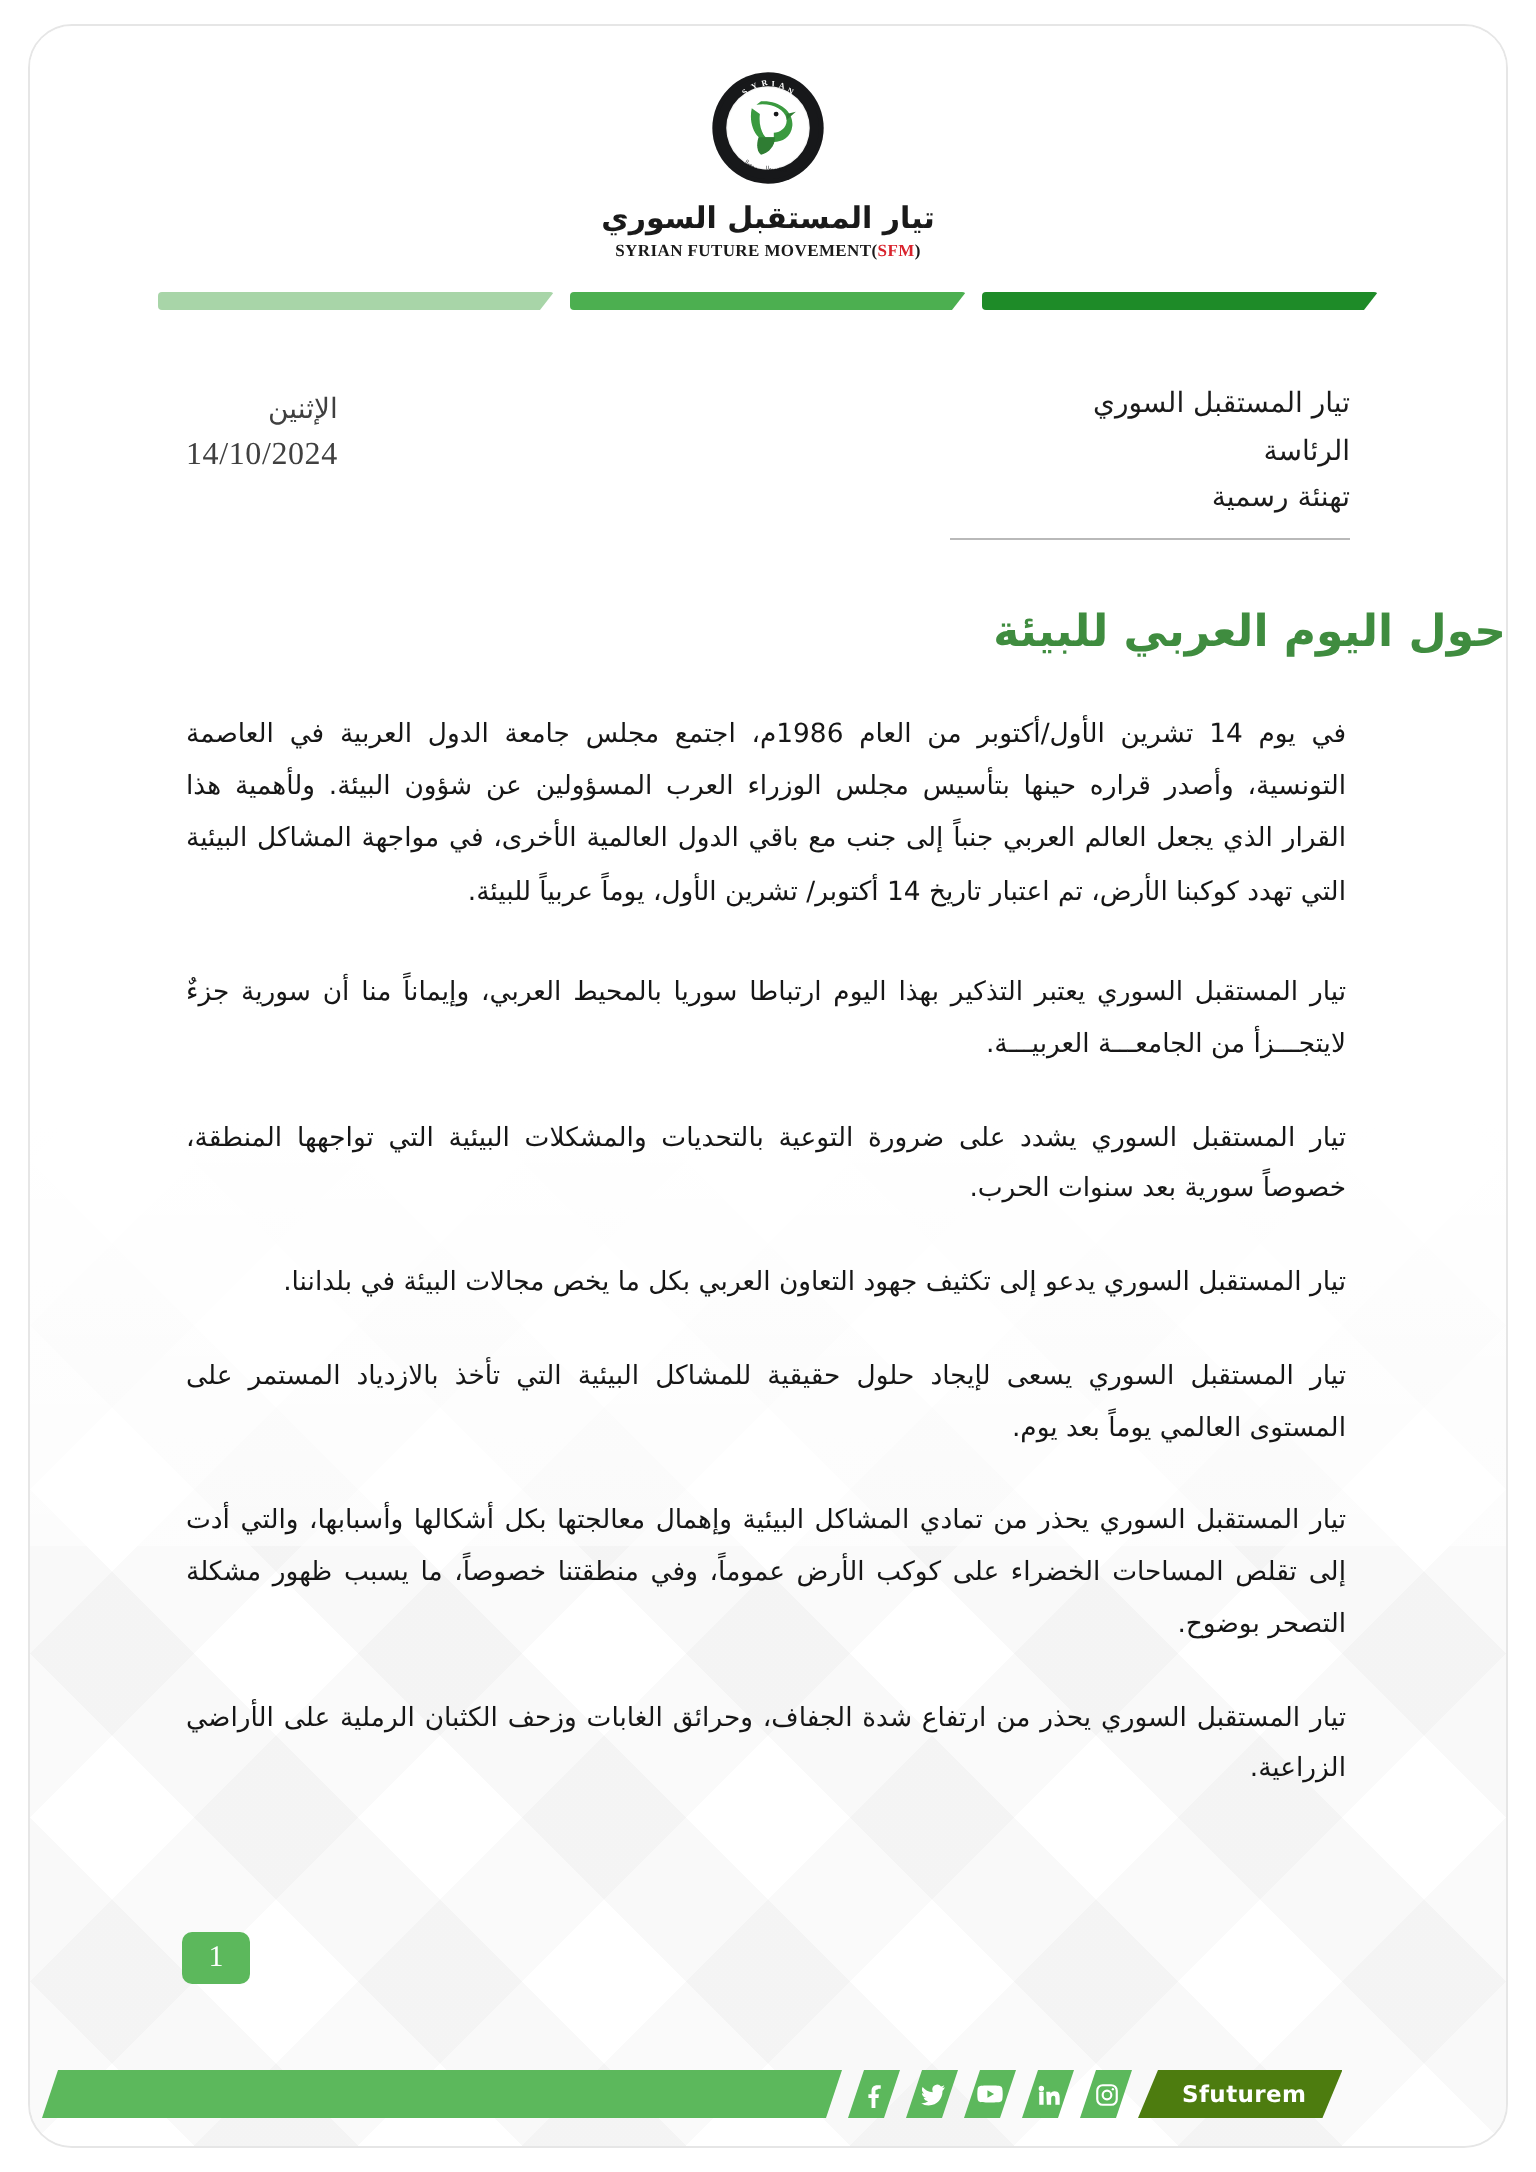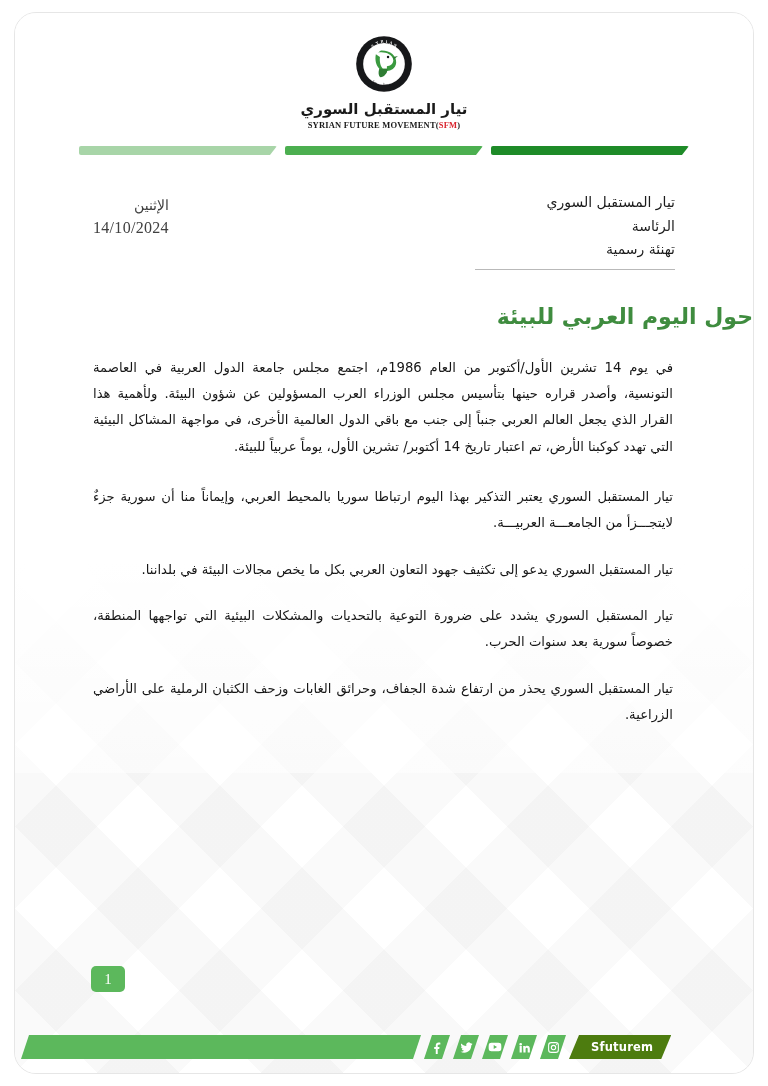--- a/index.html
+++ b/index.html
@@ -304,22 +304,24 @@
         <div class="line">تهنئة رسمية</div>
         <div class="meta-rule"></div>
       </div>
     </div>
 
     <div class="doc-title">حول اليوم العربي للبيئة</div>
 
     <div class="body-wrap">
       <p class="para first">في يوم 14 تشرين الأول/أكتوبر من العام 1986م، اجتمع مجلس جامعة الدول العربية في العاصمة التونسية، وأصدر قراره حينها بتأسيس مجلس الوزراء العرب المسؤولين عن شؤون البيئة. ولأهمية هذا القرار الذي يجعل العالم العربي جنباً إلى جنب مع باقي الدول العالمية الأخرى، في مواجهة المشاكل البيئية التي تهدد كوكبنا الأرض، تم اعتبار تاريخ 14 أكتوبر/ تشرين الأول، يوماً عربياً للبيئة.</p>
       <p class="para">تيار المستقبل السوري يعتبر التذكير بهذا اليوم ارتباطا سوريا بالمحيط العربي، وإيماناً منا أن سورية جزءٌ لايتجـــزأ من الجامعـــة العربيـــة.</p>
+      <p class="para">تيار المستقبل السوري يشدد على ضرورة التوعية بالتحديات والمشكلات البيئية التي تواجهها المنطقة، خصوصاً سورية بعد سنوات الحرب.</p>
       <p class="para">تيار المستقبل السوري يدعو إلى تكثيف جهود التعاون العربي بكل ما يخص مجالات البيئة في بلداننا.</p>
-      <p class="para">تيار المستقبل السوري يشدد على ضرورة التوعية بالتحديات والمشكلات البيئية التي تواجهها المنطقة، خصوصاً سورية بعد سنوات الحرب.</p>
+      <p class="para">تيار المستقبل السوري يسعى لإيجاد حلول حقيقية للمشاكل البيئية التي تأخذ بالازدياد المستمر على المستوى العالمي يوماً بعد يوم.</p>
+      <p class="para">تيار المستقبل السوري يحذر من تمادي المشاكل البيئية وإهمال معالجتها بكل أشكالها وأسبابها، والتي أدت إلى تقلص المساحات الخضراء على كوكب الأرض عموماً، وفي منطقتنا خصوصاً، ما يسبب ظهور مشكلة التصحر بوضوح.</p>
       <p class="para">تيار المستقبل السوري يحذر من ارتفاع شدة الجفاف، وحرائق الغابات وزحف الكثبان الرملية على الأراضي الزراعية.</p>
     </div>
 
     <div class="page-badge">1</div>
 
     <div class="footer">
       <div class="footer-bar footer-long"></div>
 
       <div class="social-icon">
         <svg width="13" height="13" viewBox="0 0 24 24" fill="#ffffff">

